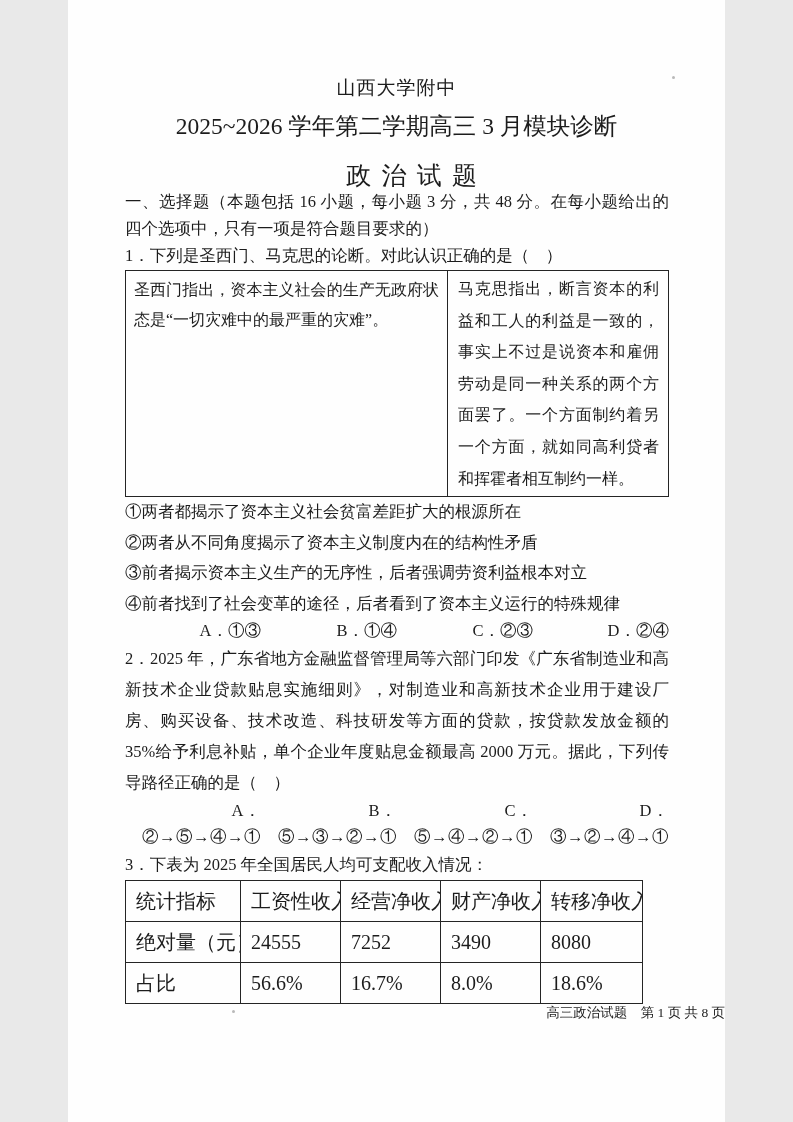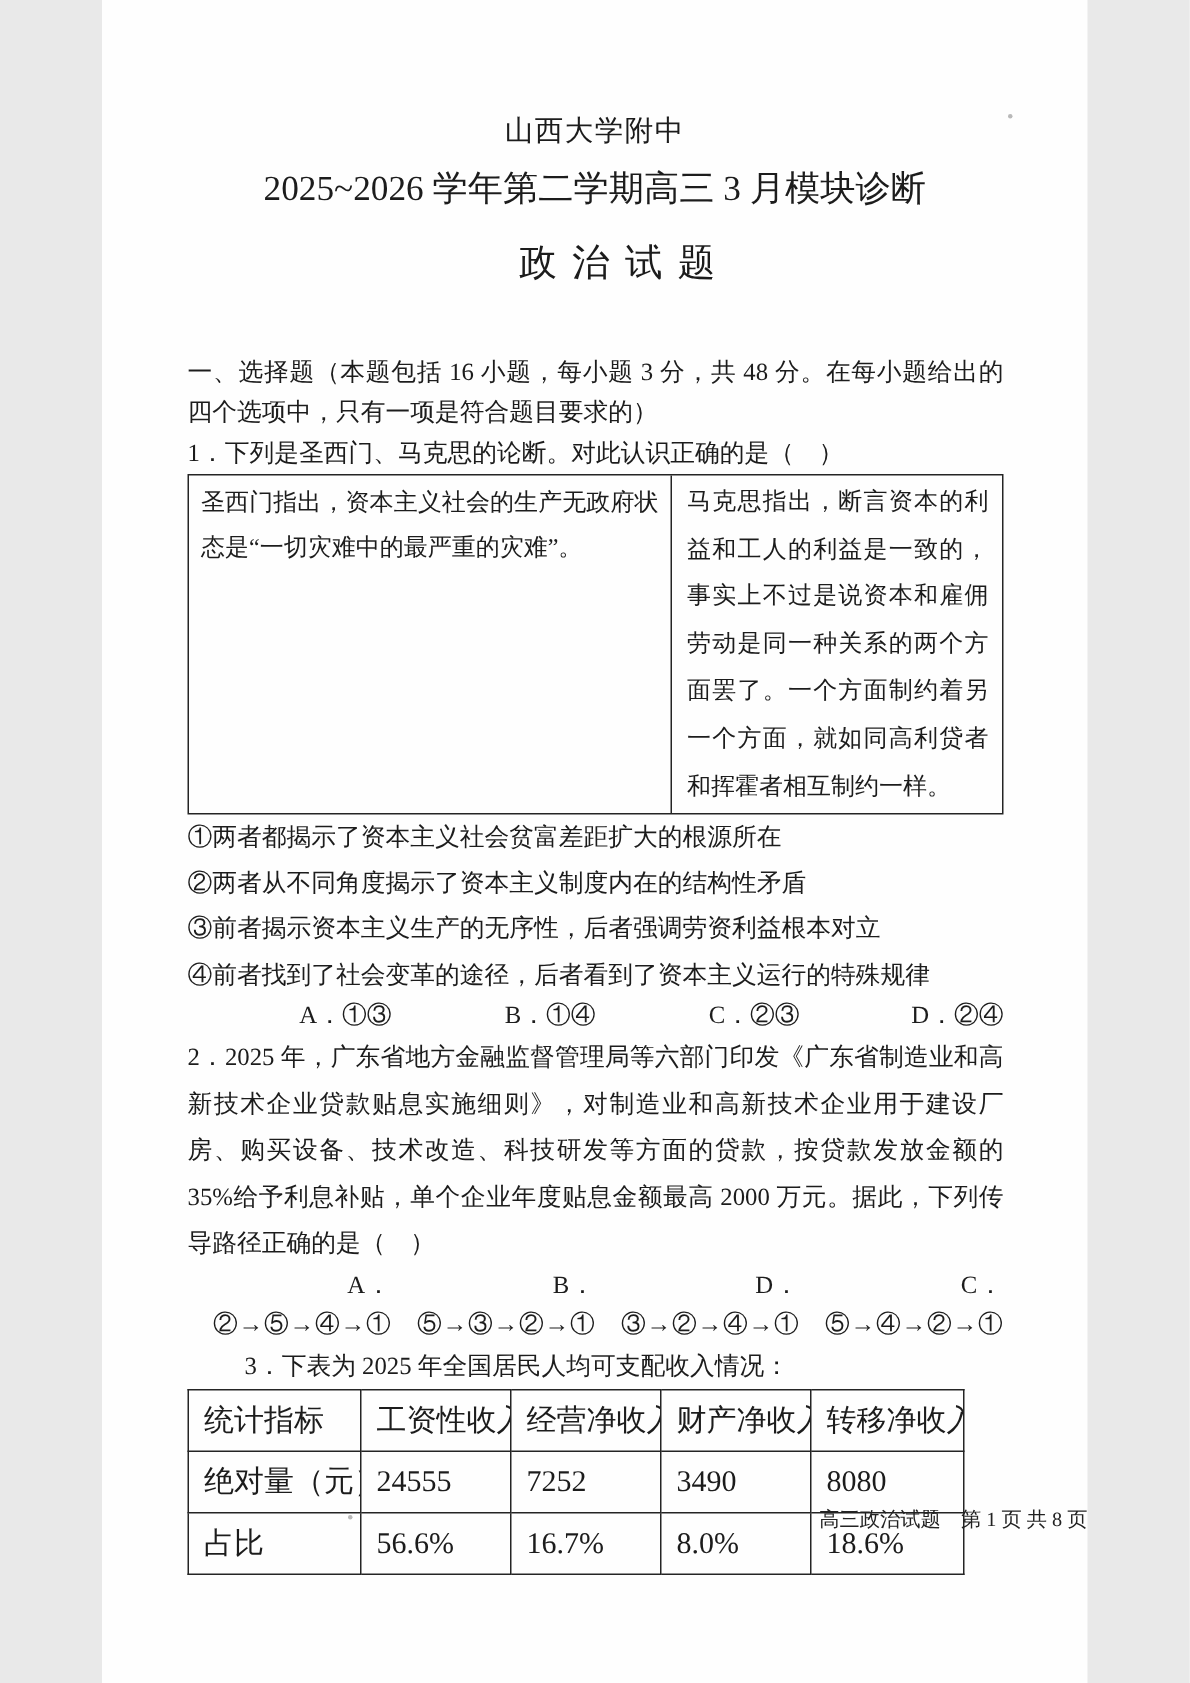--- a/index.html
+++ b/index.html
@@ -18,21 +18,21 @@
   .session  { margin-top:15px; font-size:23.5px; line-height:26px; }
   .exam-title{ margin-top:23px; font-size:25px;  line-height:27px; letter-spacing:2px;padding-left:32px; }
 
   .content {
     margin:0 56px 0 57px;
     font-size:16.5px;
     line-height:31px;
     text-align:justify;
     text-justify:inter-ideograph;
   }
-  .section-heading { margin-top:46px; line-height:26.5px; }
+  .section-heading { line-height:26.5px; }
   .q1-stem { line-height:28px; }
 
   
   .cmp-table {
     display:grid;
     grid-template-columns:322px 1fr;
     border:1.6px solid #242424;
     font-size:16px;
     box-sizing:border-box;
   }
@@ -53,21 +53,21 @@
   .stmt-q2 { line-height:31px; }
   .q2-statements { margin-top:-5px; }
 
   .opts { display:flex; }
   .opts-q1 { line-height:24px; }
   .opts-q2 { line-height:26px; }
   .opt { width:25%; text-align:right; }
   .opts-q2 .opt { letter-spacing:0.5px; }
 
   .q2-stem { line-height:31px; }
-  .q3-stem { line-height:27px; margin-top:1px;margin-left:38px; }
+  .q3-stem { line-height:27px; margin-top:1px; }
 
   
   .inc-table {
     border-collapse:collapse;
     table-layout:fixed;
     width:517px;
     margin-top:2px;
     font-size:20px;
   }
   .inc-table td {
@@ -138,22 +138,22 @@
       </div>
     </div>
 
     <div>
       <div class="q2-stem"><span>2．</span><span>2025 年，广东省地方金融监督管理局等六部门印发《广东省制造业和高新技术企业贷款贴息实施细则》，对制造业和高新技术企业用于建设厂房、购买设备、技术改造、科技研发等方面的贷款，按贷款发放金额的 35%给予利息补贴，单个企业年度贴息金额最高 2000 万元。据此，下列传导路径正确的是（　）</span></div>
 
 
       <div class="opts opts-q2">
         <span class="opt">A．②→⑤→④→①</span>
         <span class="opt">B．⑤→③→②→①</span>
+        <span class="opt">C．⑤→④→②→①</span>
         <span class="opt">D．③→②→④→①</span>
-        <span class="opt">C．⑤→④→②→①</span>
       </div>
     </div>
 
     <div>
       <div class="q3-stem"><span>3．</span><span>下表为 2025 年全国居民人均可支配收入情况：</span></div>
 
       <table class="inc-table">
         <colgroup>
           <col style="width:115px">
             <col style="width:100px">

